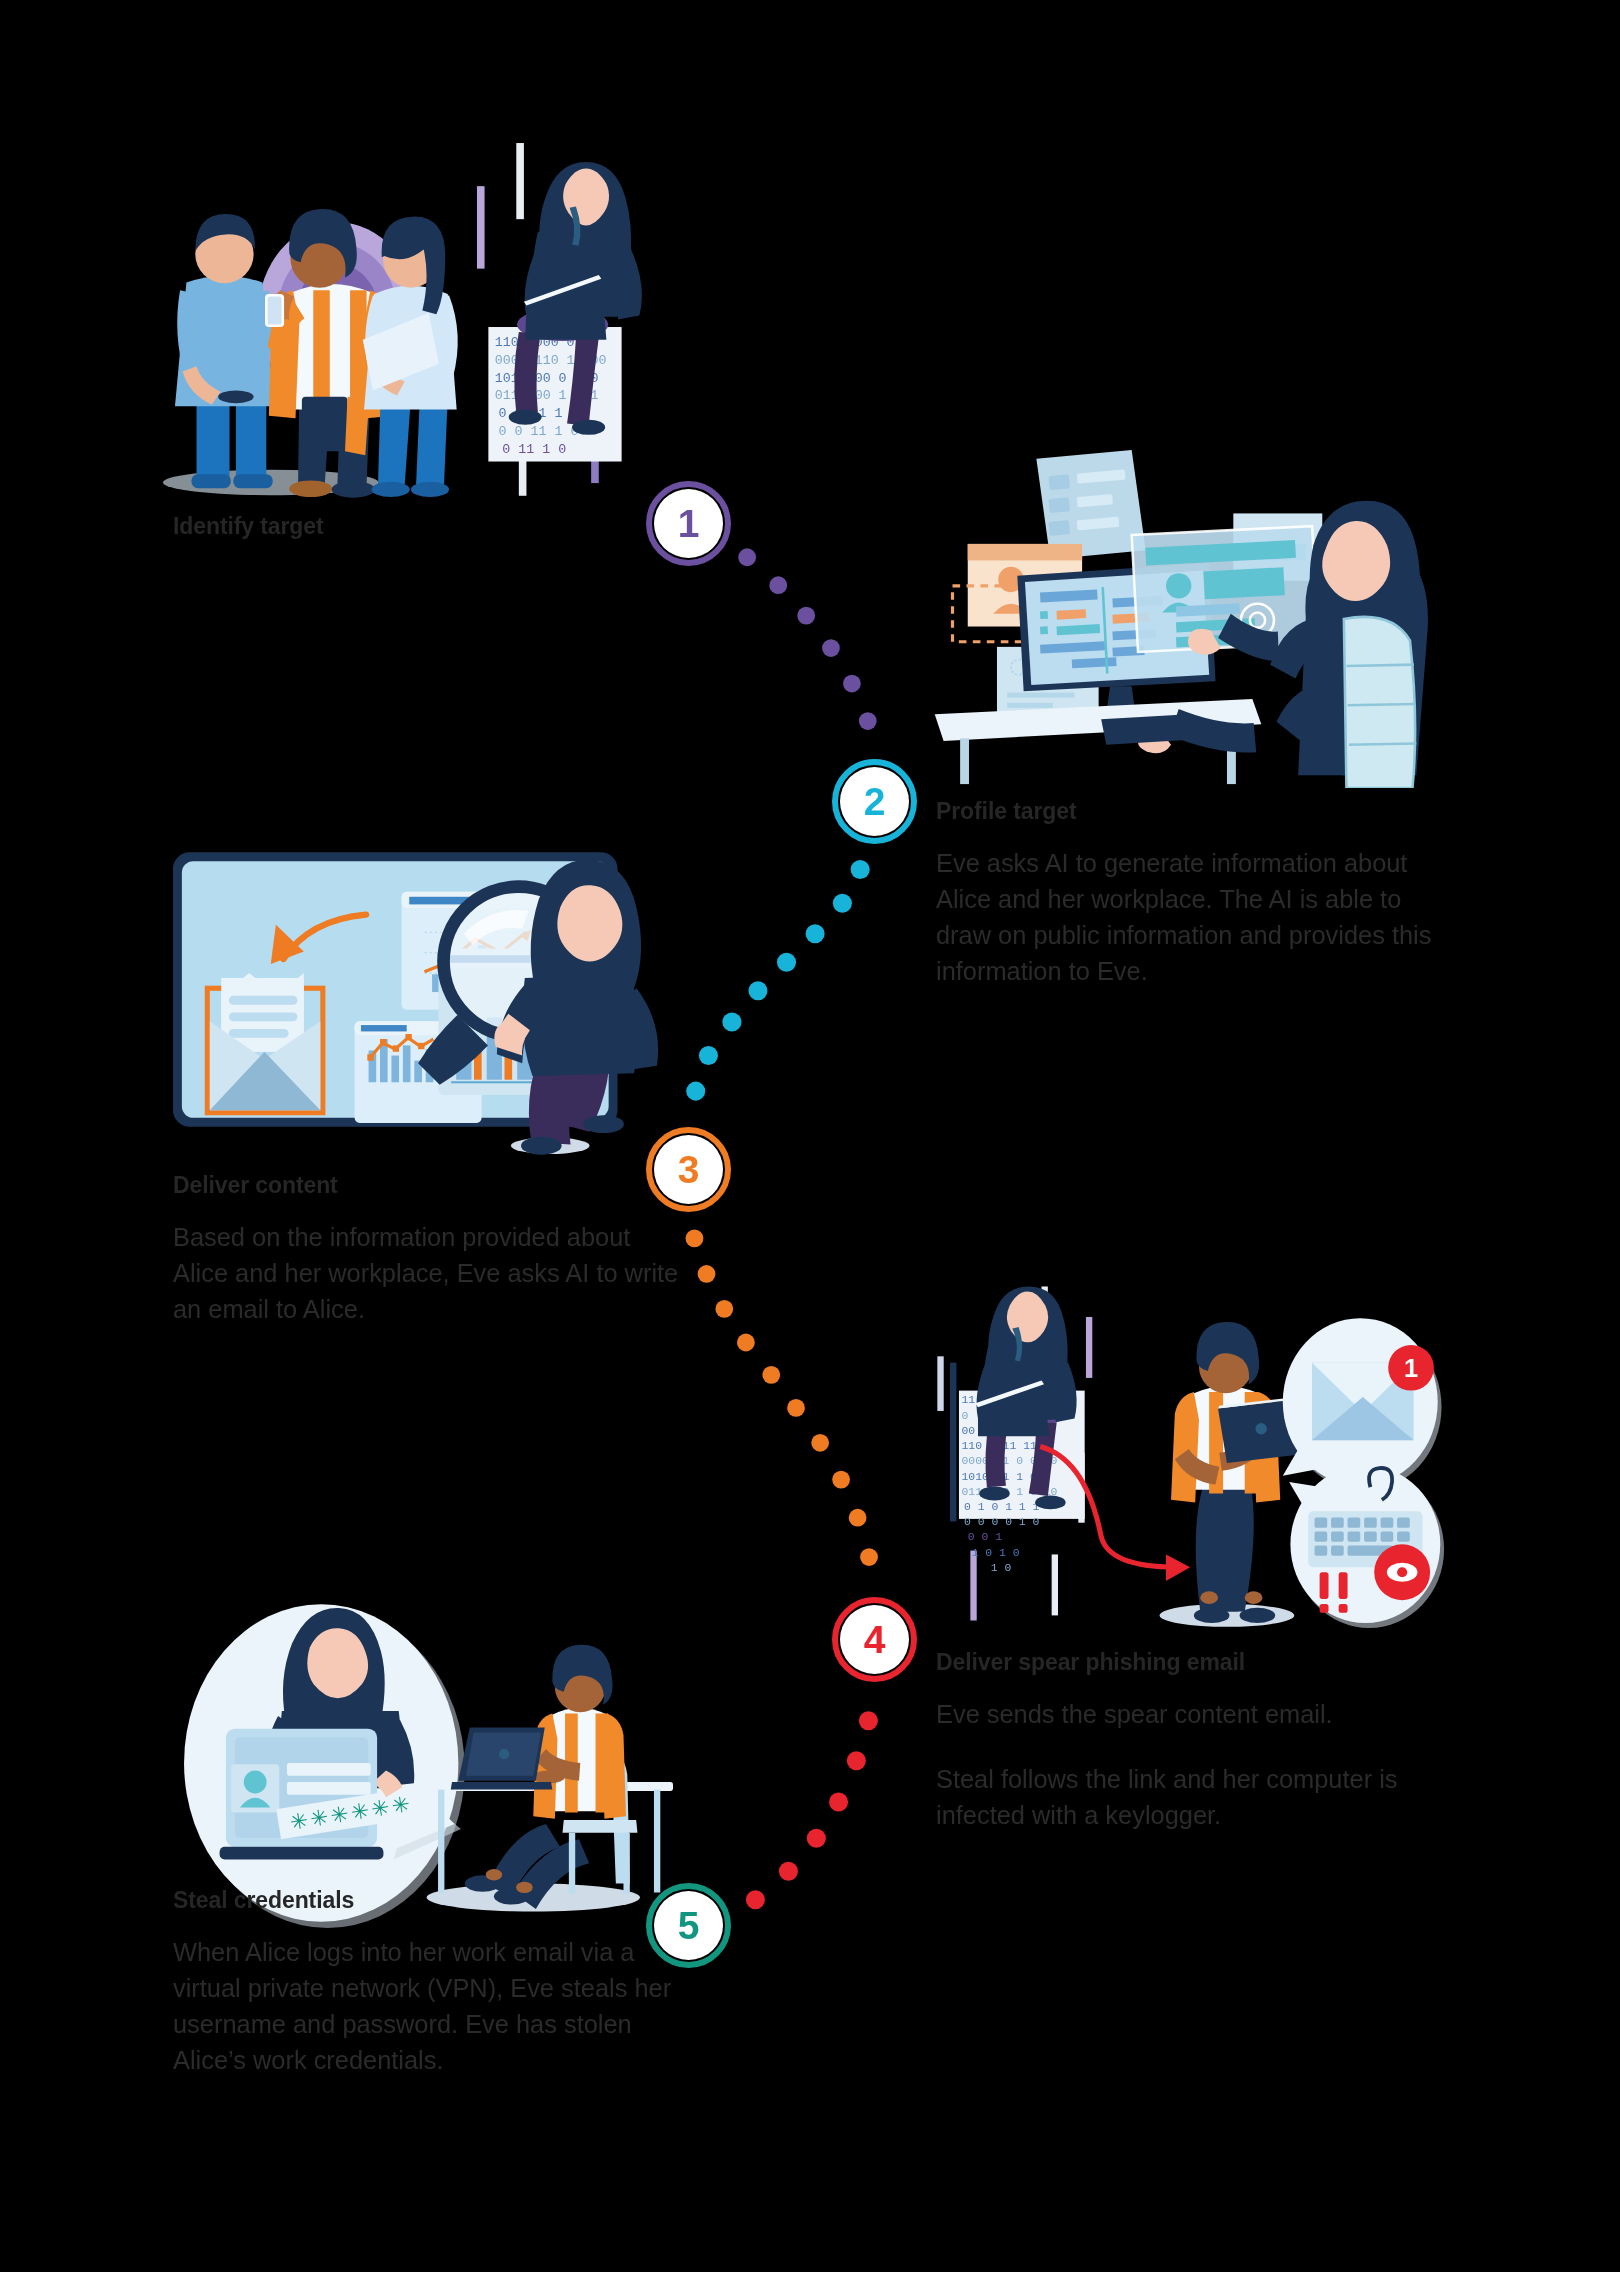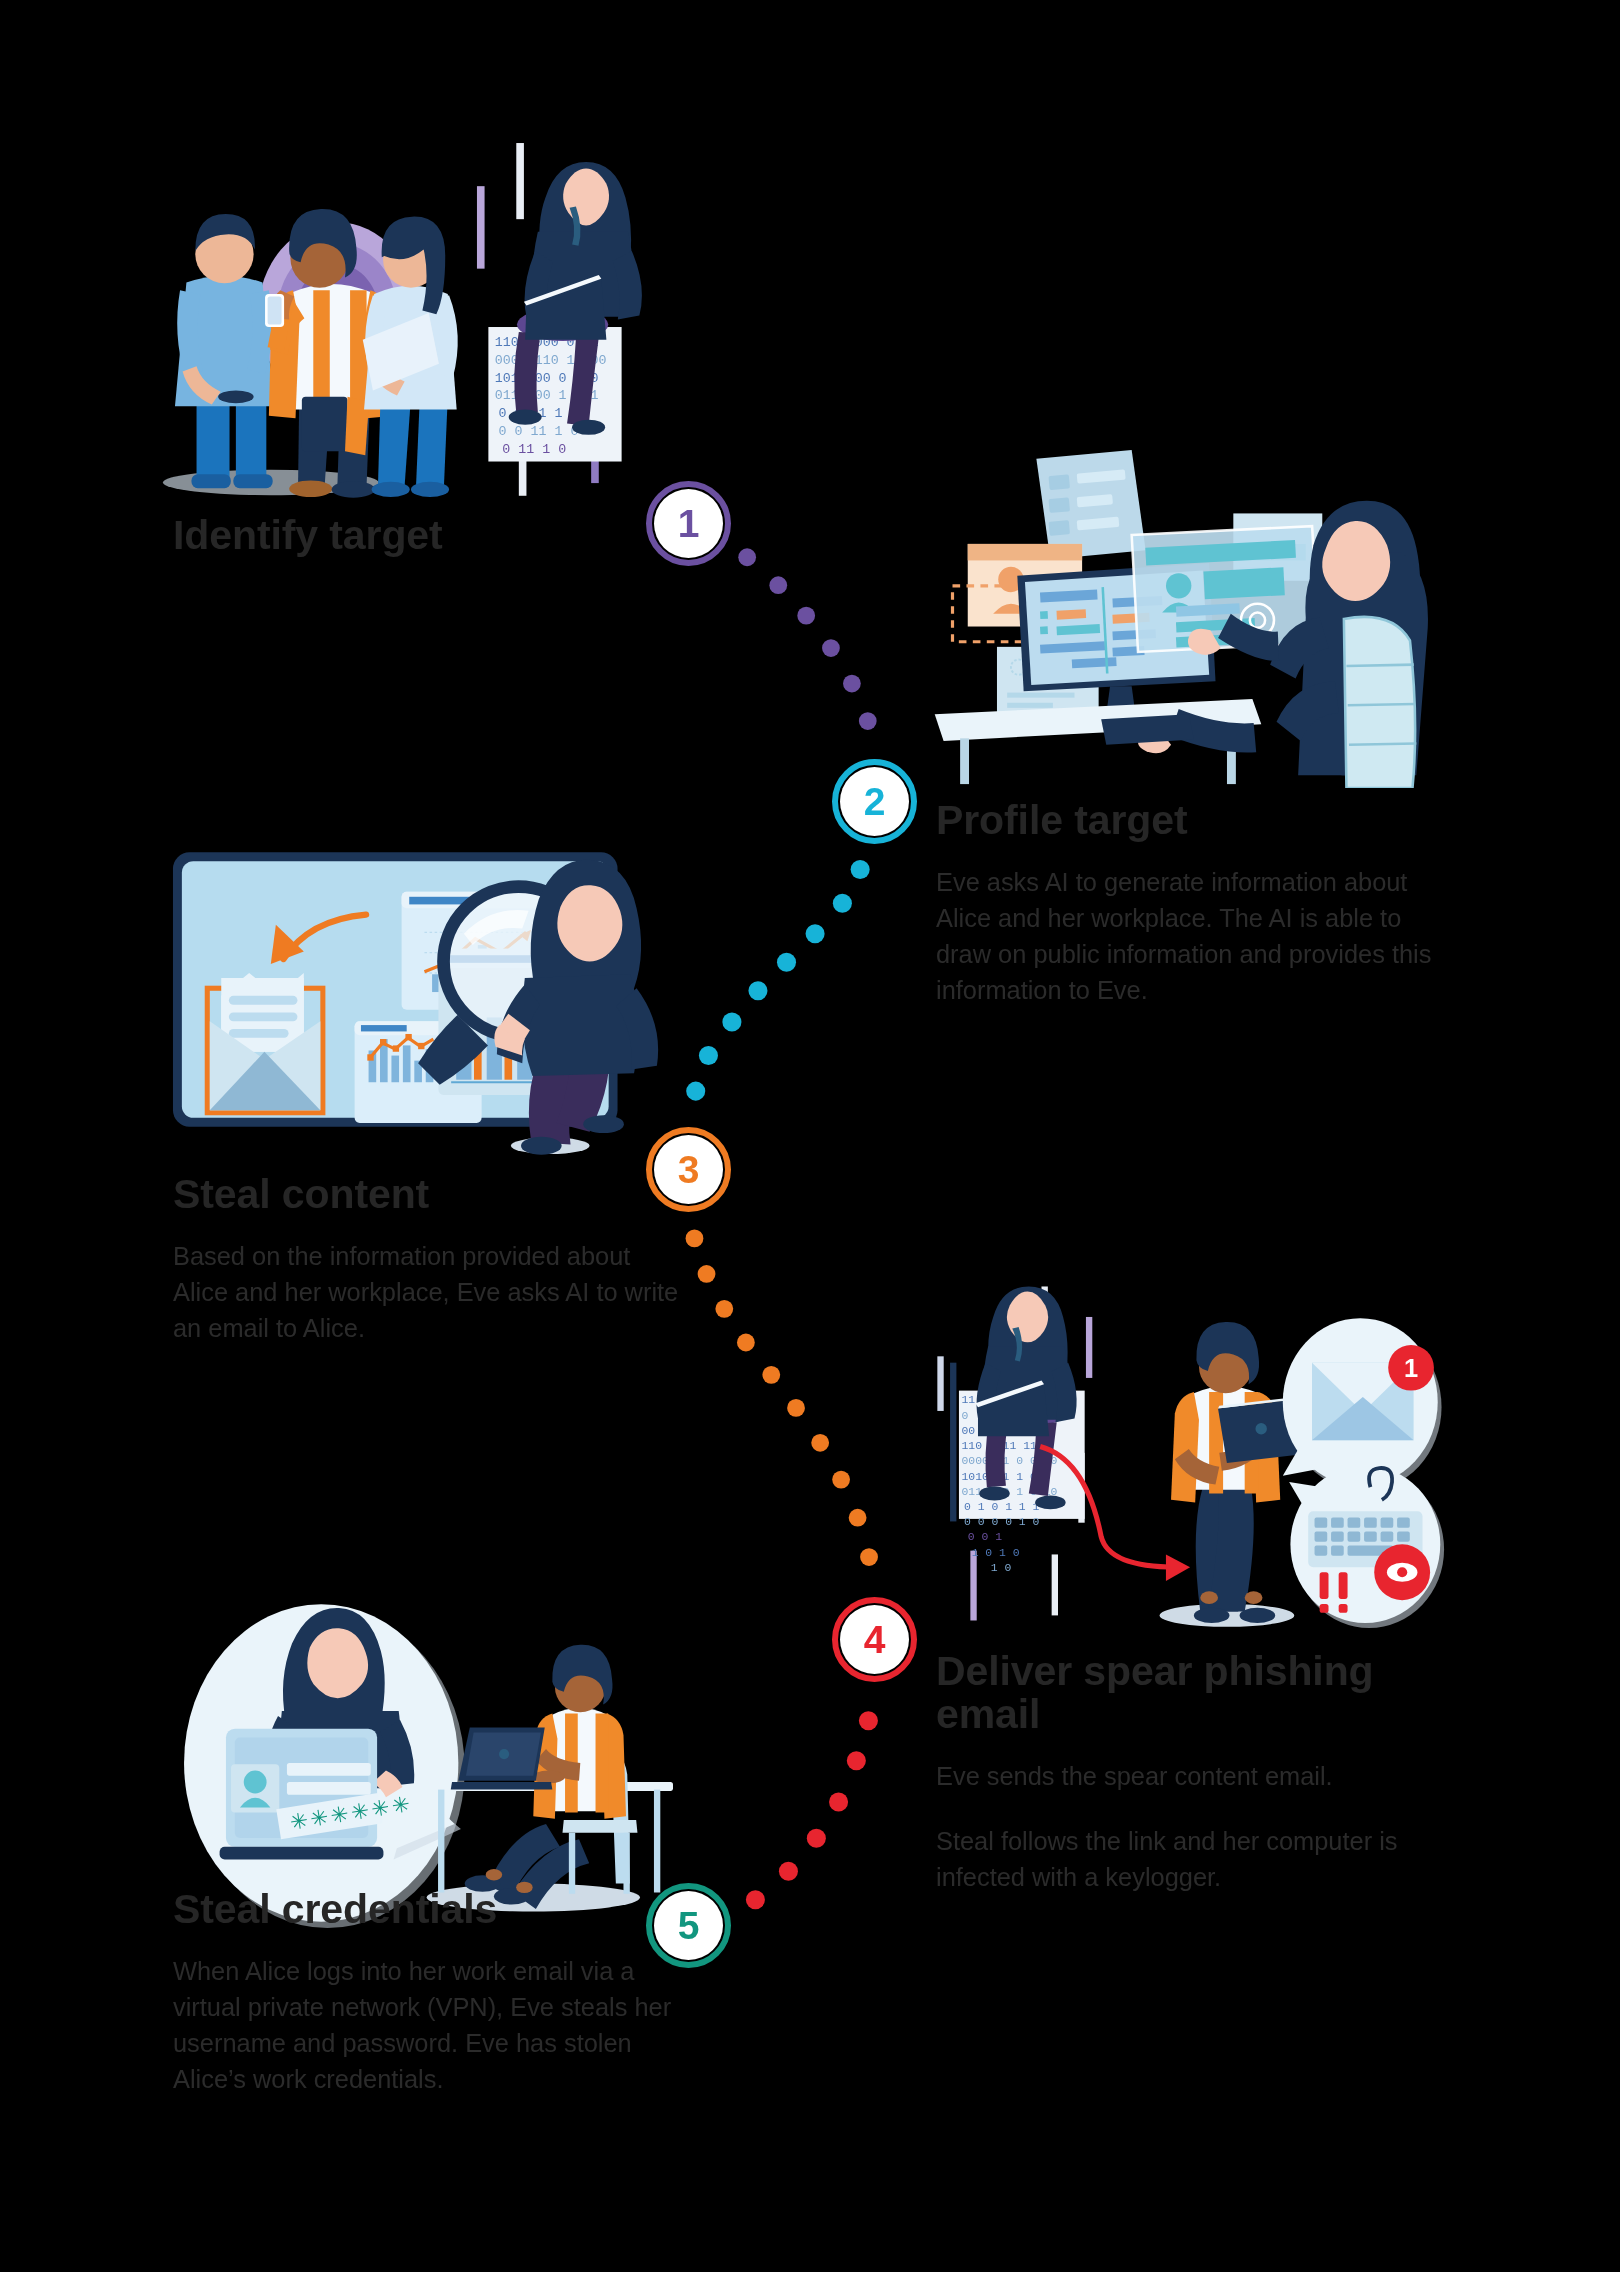--- a/index.html
+++ b/index.html
@@ -5,21 +5,21 @@
 <style>
   html,body{margin:0;padding:0;background:#000;}
   body{
     font-family:"Liberation Sans","DejaVu Sans",sans-serif;
     width:1620px;height:2273px;position:relative;overflow:hidden;
   }
   .stage{position:absolute;inset:0;width:1620px;height:2273px;}
 
   
   .step-title{
-    font-size:41px;font-weight:700;letter-spacing:-0.1px;
+    font-size:23px;font-weight:700;letter-spacing:-0.1px;
     color:#262626;margin:0 0 21.6px 0;line-height:1.05;
   }
   .step-body{
     font-size:25.4px;font-weight:400;line-height:1.42;
     color:#2b2b2b;margin:0;
   }
   .step-body + .step-body{margin-top:29px;}
   .textblock{position:absolute;}
 
   .t1{left:173px;top:514px;width:508px;}
@@ -570,21 +570,21 @@
   <div class="textblock t1">
     <h2 class="step-title">Identify target</h2>
   </div>
 
   <div class="textblock t2">
     <h2 class="step-title">Profile target</h2>
     <p class="step-body">Eve asks AI to generate information about Alice and her workplace. The AI is able to draw on public information and provides this information to Eve.</p>
   </div>
 
   <div class="textblock t3">
-    <h2 class="step-title">Steal content</h2>
+    <h2 class="step-title">Deliver content</h2>
     <p class="step-body">Based on the information provided about Alice and her workplace, Eve asks AI to write an email to Alice.</p>
   </div>
 
   <div class="textblock t4">
     <h2 class="step-title">Deliver spear phishing email</h2>
     <p class="step-body">Eve sends the spear content email.</p>
     <p class="step-body">Steal follows the link and her computer is infected with a keylogger.</p>
   </div>
 
   <div class="textblock t5">

